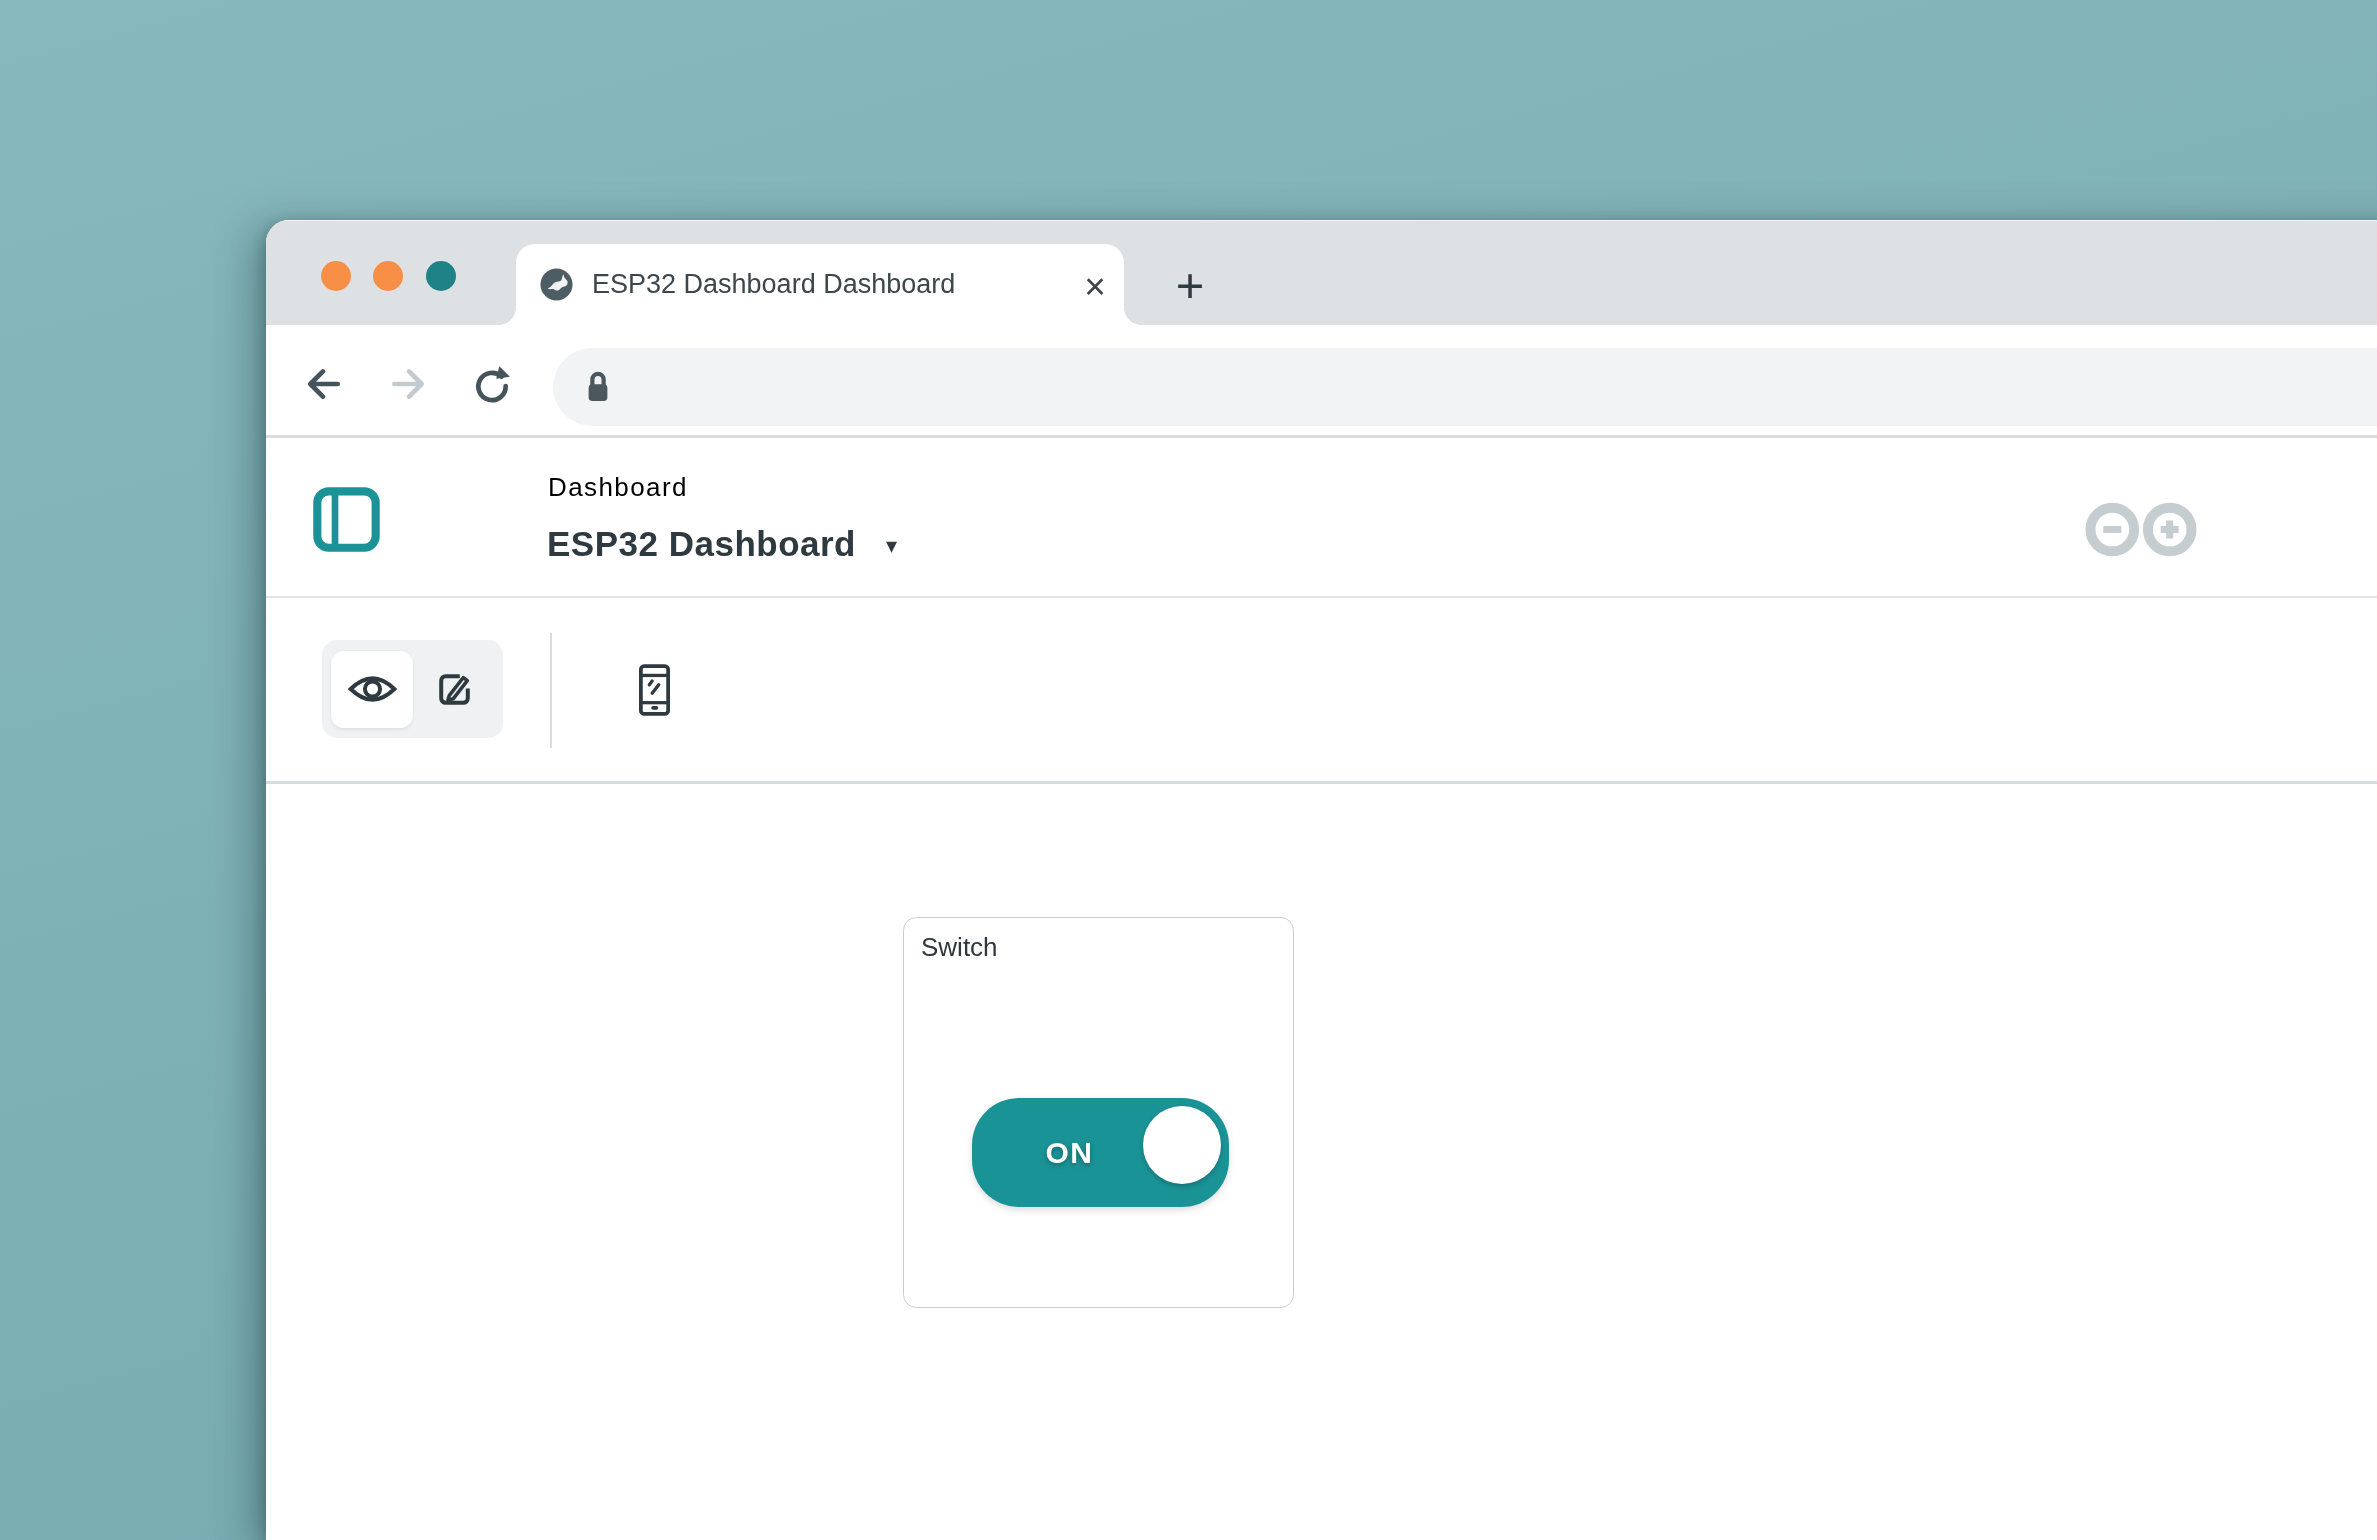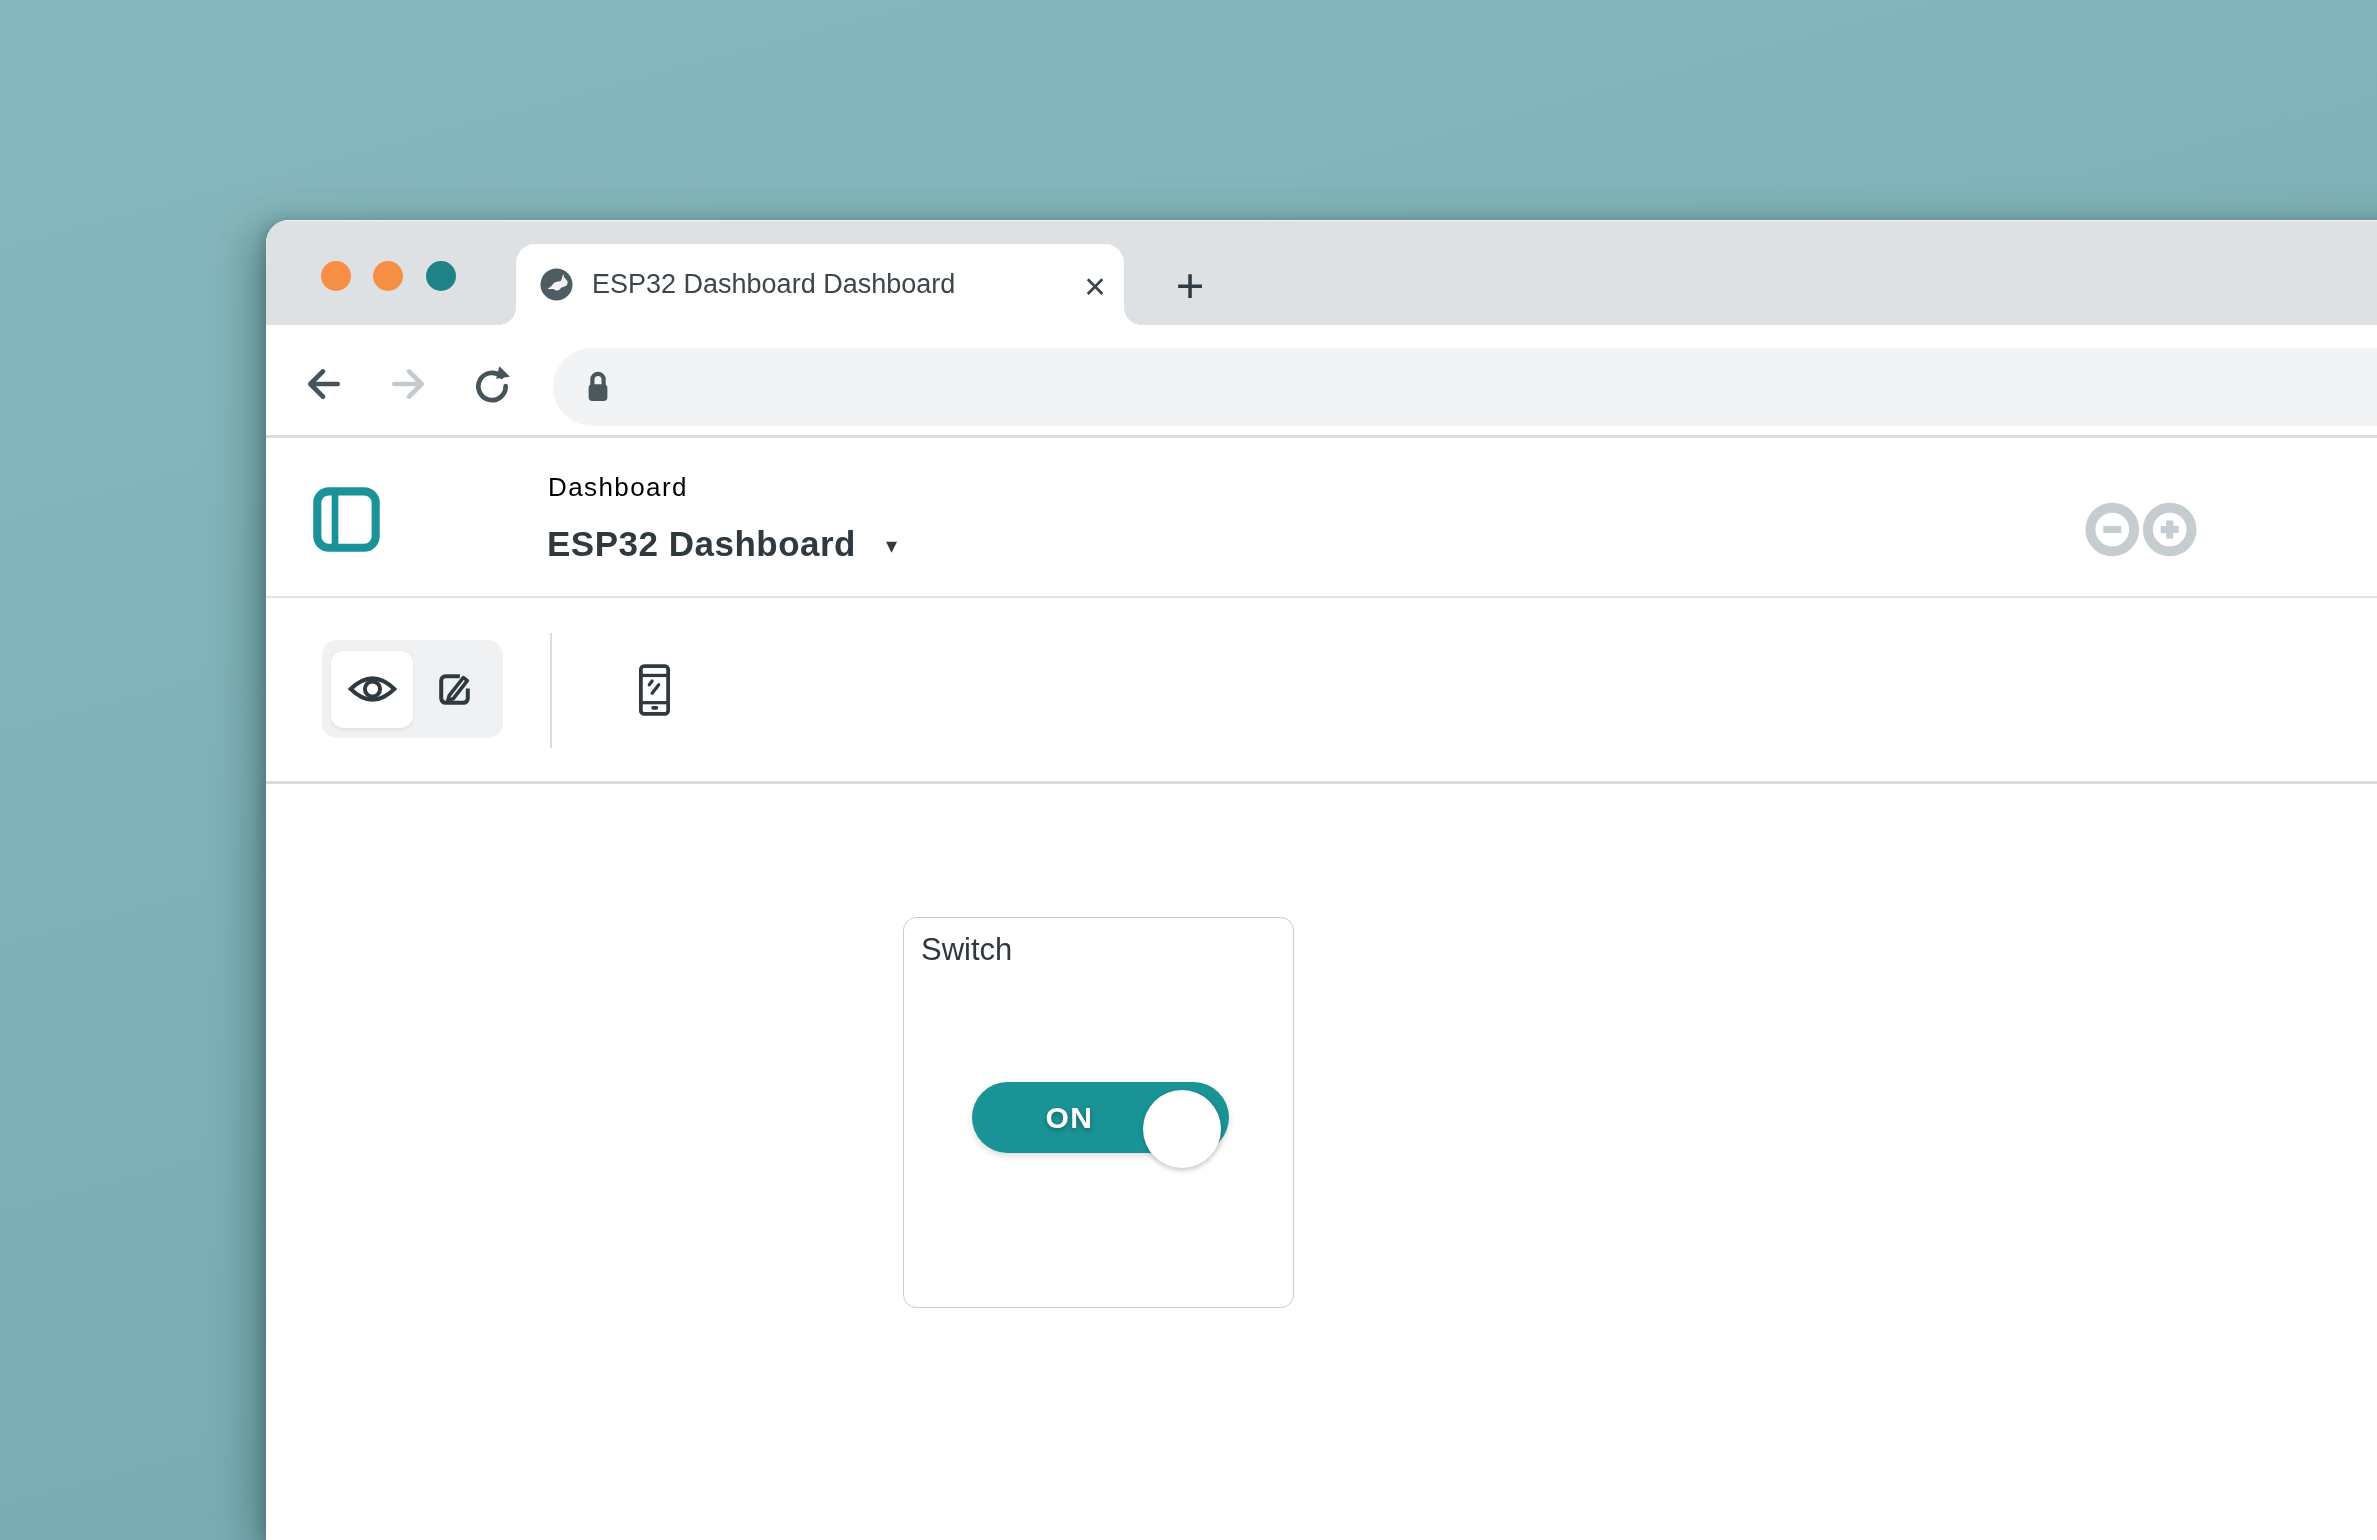--- a/index.html
+++ b/index.html
@@ -64,22 +64,22 @@
   .seg-edit{left:91px;}
   .vdiv{position:absolute;left:284px;top:35px;width:1.9px;height:115px;background:#D9DDDE;}
   .mobile-btn{position:absolute;left:354px;top:50px;width:69px;height:83px;border:0;background:none;
               display:flex;align-items:center;justify-content:center;padding:0;cursor:pointer;}
   .div-modebar{position:absolute;left:0;top:561px;right:0;height:2.9px;background:#D7DDDD;}
 
   
   .canvas{position:absolute;left:0;top:564px;right:0;bottom:0;background:#FFFFFF;}
   .card{position:absolute;left:637px;top:133px;width:391px;height:391px;background:#FFFFFF;
         border:1.4px solid #C9CCCD;border-radius:13.3px;box-sizing:border-box;}
-  .card-label{position:absolute;left:17px;top:14.3px;font-size:31px;color:#30383D;}
-  .toggle{position:absolute;left:68px;top:164px;width:257px;height:71px;border:0;padding:0;cursor:pointer;
+  .card-label{position:absolute;left:17px;top:14.3px;font-size:26px;color:#30383D;}
+  .toggle{position:absolute;left:68px;top:180px;width:257px;height:109px;border:0;padding:0;cursor:pointer;
           background:var(--toggle-on,#1A9396);border-radius:47px;box-shadow:0 2.9px 7.6px rgba(0,0,0,.14);}
   .toggle-label{position:absolute;left:19px;top:0;bottom:0;width:157px;display:flex;align-items:center;justify-content:center;
           font-size:30px;font-weight:700;color:#FFFFFF;letter-spacing:1.4px;
           text-shadow:0 2.4px 4.8px rgba(0,0,0,.30);}
   .knob{position:absolute;right:7.6px;top:7.6px;width:78px;height:78px;border-radius:50%;background:#FFFFFF;
         box-shadow:0 2.4px 5.7px rgba(0,0,0,.22);}
 </style>
 </head>
 <body>
 

